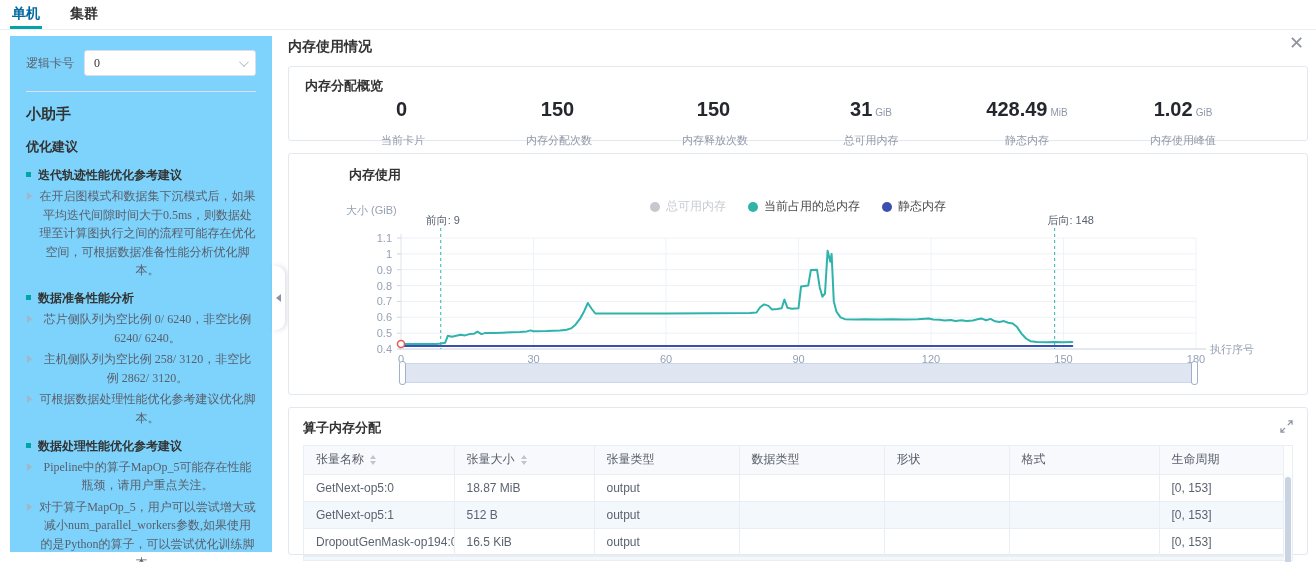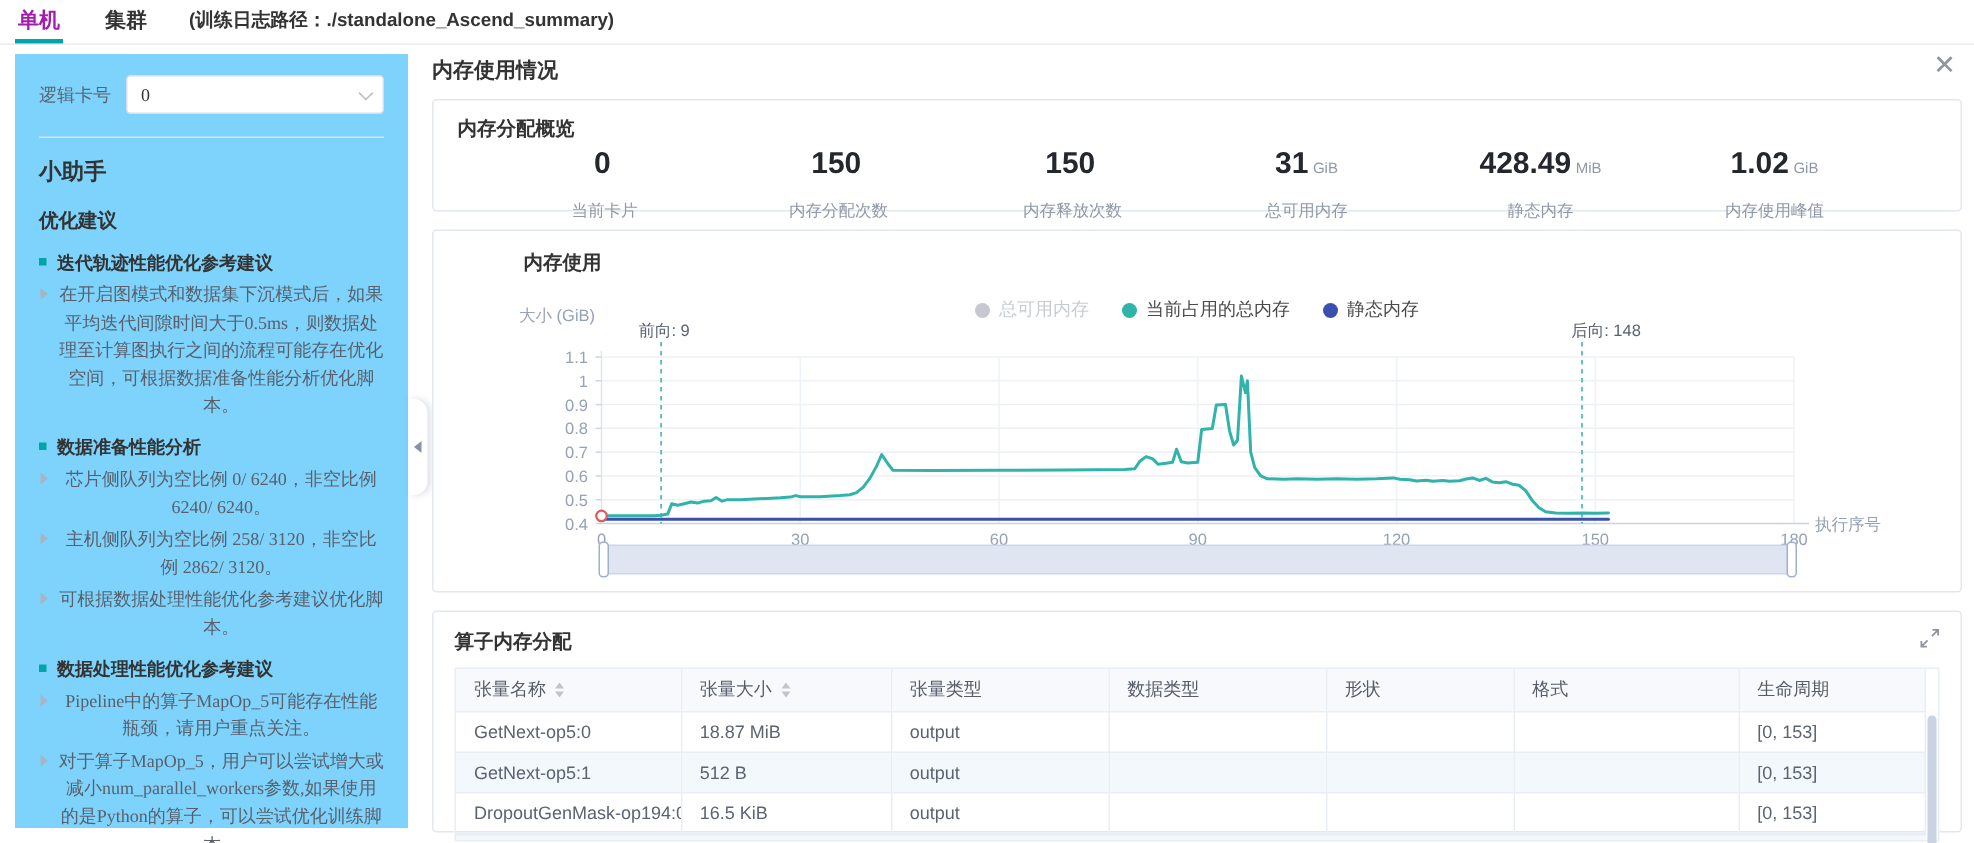--- a/index.html
+++ b/index.html
@@ -3,21 +3,21 @@
 <meta charset="utf-8">
 <style>
   * { margin:0; padding:0; box-sizing:border-box; }
   html,body { width:1316px; height:562px; overflow:hidden; background:#fff;
               font-family:"Liberation Sans","DejaVu Sans",sans-serif; color:#333; }
 
   
   .topbar { height:30px; display:flex; align-items:flex-end; padding-left:10px;
             border-bottom:1px solid #ecedf0; background:#fff; }
   .tab { font-size:14px; font-weight:bold; padding:0 2px 6px; margin-right:26px; cursor:pointer; }
-  .tab.active { color:#a21caf; border-bottom:3px solid #00a5a7; padding-bottom:3px; }
+  .tab.active { color:#0369a1; border-bottom:3px solid #00a5a7; padding-bottom:3px; }
   .path-note { font-size:12.5px; font-weight:bold; color:#333; padding-bottom:7px; }
 
   .layout { display:flex; padding:6px 8px 0 10px; }
 
   
   .sidebar { position:relative; width:262px; height:516px; flex-shrink:0;
              background:#7dd3fc; padding:14px 16px 10px;font-family:Liberation Serif, serif; }
   .card-select-row { display:flex; align-items:center; }
   .card-select-label { font-size:12px; color:#5c6370; margin-right:10px; white-space:nowrap; }
   .select-box { flex:1; height:26px; background:#fff; border:1px solid #d9dee8; border-radius:3px;
@@ -93,21 +93,20 @@
   .vscrollbar { position:absolute; right:0; top:29px; bottom:0; width:8px; background:#fbfcfe; }
   .vscroll-thumb { position:absolute; top:2px; left:1px; width:6px; height:92px;
                    background:#c9d3e2; border-radius:3px; cursor:pointer; }
 </style>
 </head>
 <body>
 
 <div class="topbar">
   <div class="tab active">单机</div>
   <div class="tab">集群</div>
-  <div class="path-note">(训练日志路径：./standalone_Ascend_summary)</div>
 </div>
 
 <div class="layout">
 
   <div class="sidebar">
     <div class="card-select-row">
       <span class="card-select-label">逻辑卡号</span>
       <div class="select-box">
         <span>0</span>
         <span class="chev"></span>

